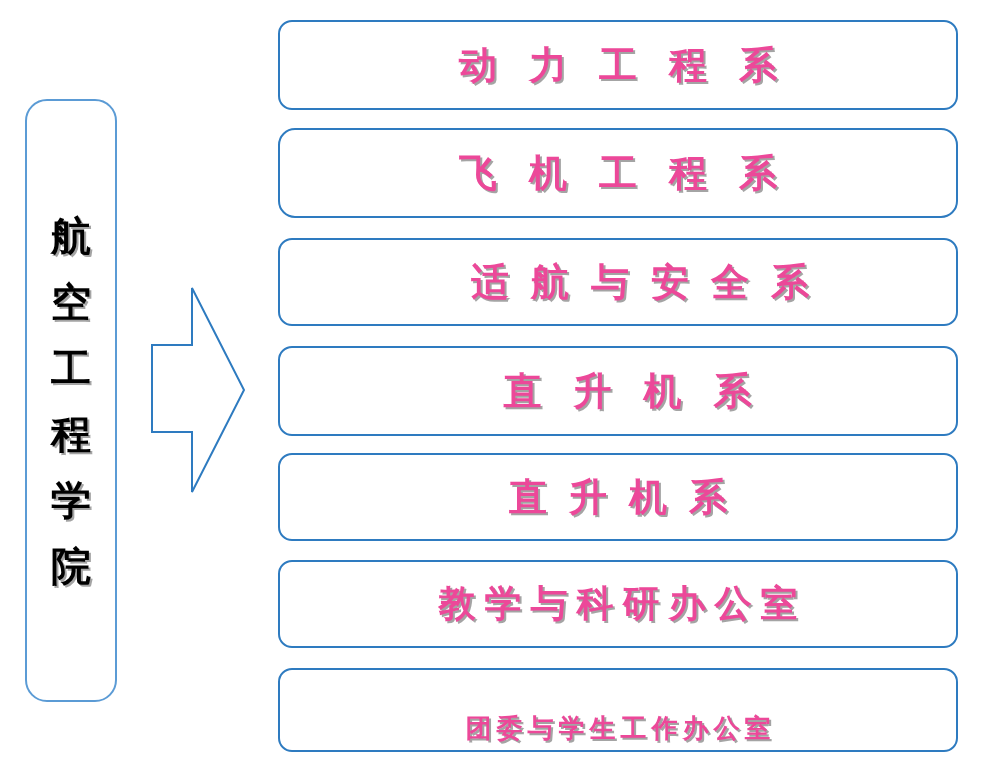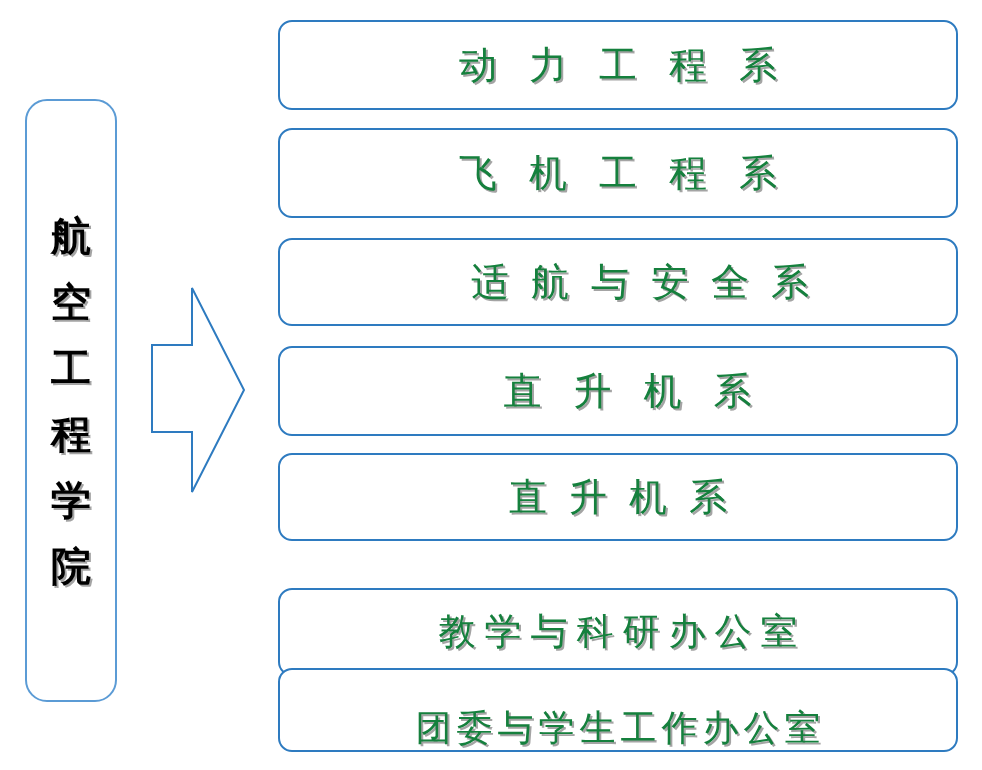--- a/index.html
+++ b/index.html
@@ -66,30 +66,30 @@
     box-sizing: border-box;
     border: 2px solid #2E7BC0;
     border-radius: 14px;
     background: #ffffff;
     display: flex;
     align-items: center;
     justify-content: center;
   }
   .child-label {
     font-family: "DejaVu Sans", "Liberation Sans", sans-serif;
-    font-weight: normal;
-    color: #15803d;
+    font-weight: bold;
+    color: #ec4899;
     white-space: nowrap;
     text-shadow: 2px 2px 0 rgba(90,90,90,0.55);
   }
   
   .sp-wide   { font-size: 38px; letter-spacing: 32px; text-indent: 32px; }
   .sp-medium { font-size: 38px; letter-spacing: 22px; text-indent: 22px; }
   .sp-narrow { font-size: 37px; letter-spacing: 9px;  text-indent: 9px;  }
-  .sp-tight  { font-size: 36px; letter-spacing: 5px;  text-indent: 5px; margin-top: 36px;  }
+  .sp-tight  { font-size: 26px; letter-spacing: 5px;  text-indent: 5px; margin-top: 36px;  }
 </style>
 </head>
 <body>
 
 <div id="org-chart">
 
   <div class="parent-box">
     <div class="parent-label">航
 空
 工
@@ -101,33 +101,33 @@
   <div class="block-arrow">
     <svg width="100" height="208" viewBox="0 0 100 208" xmlns="http://www.w3.org/2000/svg">
       <polygon points="4,59 44,59 44,2 96,104 44,206 44,146 4,146" fill="#ffffff" stroke="#2E7BC0" stroke-width="2" stroke-linejoin="miter"></polygon>
     </svg>
   </div>
 
   <div id="children-host">
       <div class="child-box" style="top: 20px; height: 90px;">
         <div class="child-label sp-wide">动力工程系</div>
       </div>
-      <div class="child-box" style="top: 128px; height: 90px;">
+      <div class="child-box" style="top: 128px; height: 90px; border-radius: 17px;">
         <div class="child-label sp-wide">飞机工程系</div>
       </div>
       <div class="child-box" style="top: 238px; height: 88px; padding-left: 44px;">
         <div class="child-label sp-medium">适航与安全系</div>
       </div>
       <div class="child-box" style="top: 346px; height: 90px; padding-left: 19px;">
         <div class="child-label sp-wide">直升机系</div>
       </div>
       <div class="child-box" style="top: 453px; height: 88px;">
         <div class="child-label sp-medium">直升机系</div>
       </div>
-      <div class="child-box" style="top: 588px; height: 88px;">
+      <div class="child-box" style="top: 560px; height: 88px;">
         <div class="child-label sp-narrow">教学与科研办公室</div>
       </div>
       <div class="child-box" style="top: 668px; height: 84px;">
         <div class="child-label sp-tight">团委与学生工作办公室</div>
       </div>
     </div>
 
 </div>
 
 </body></html>

